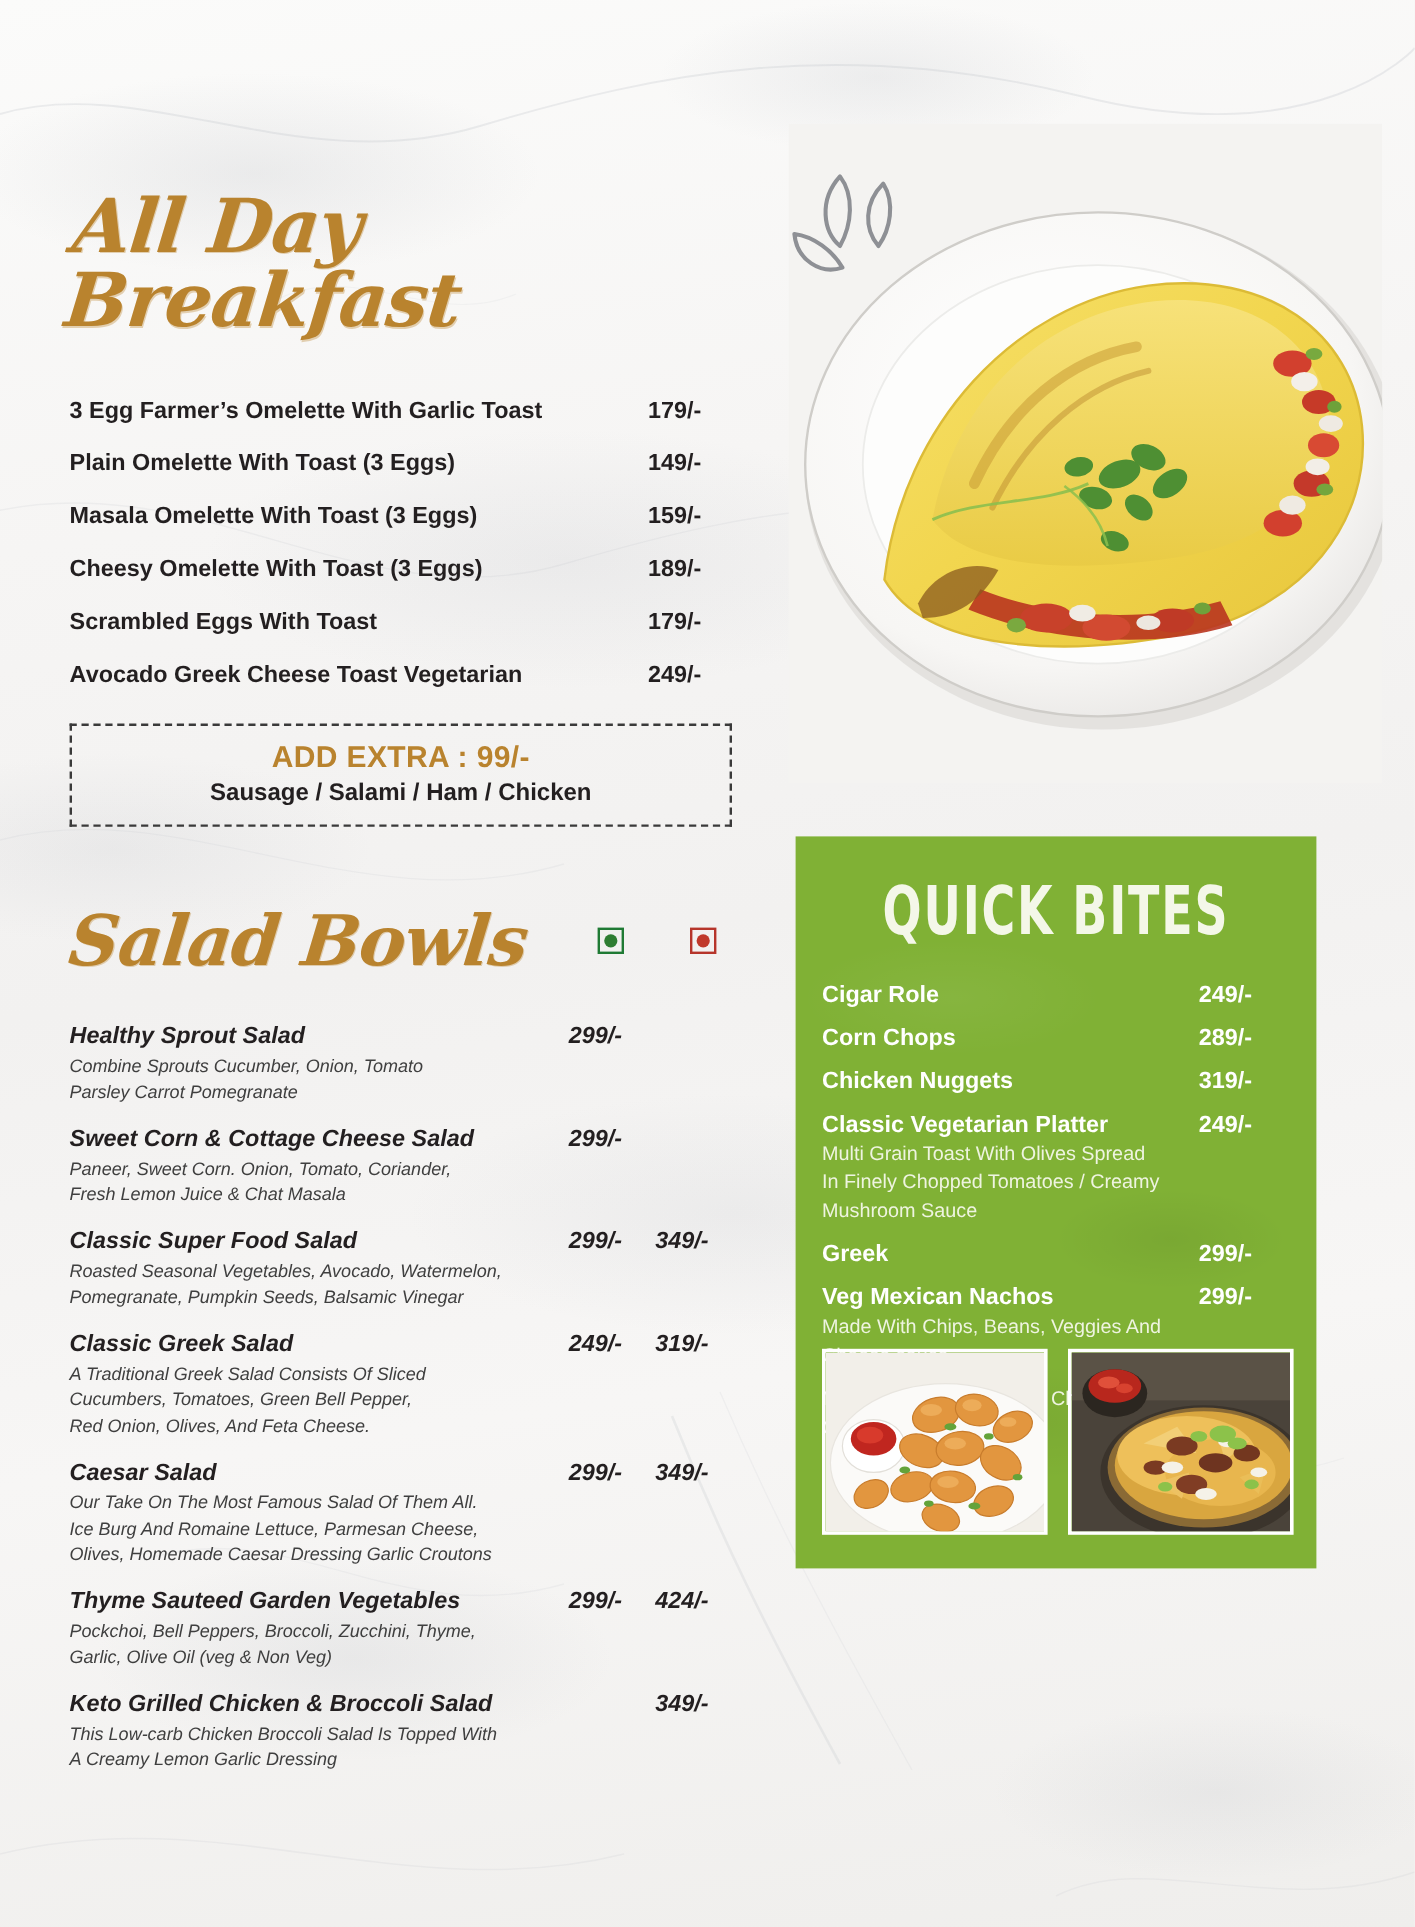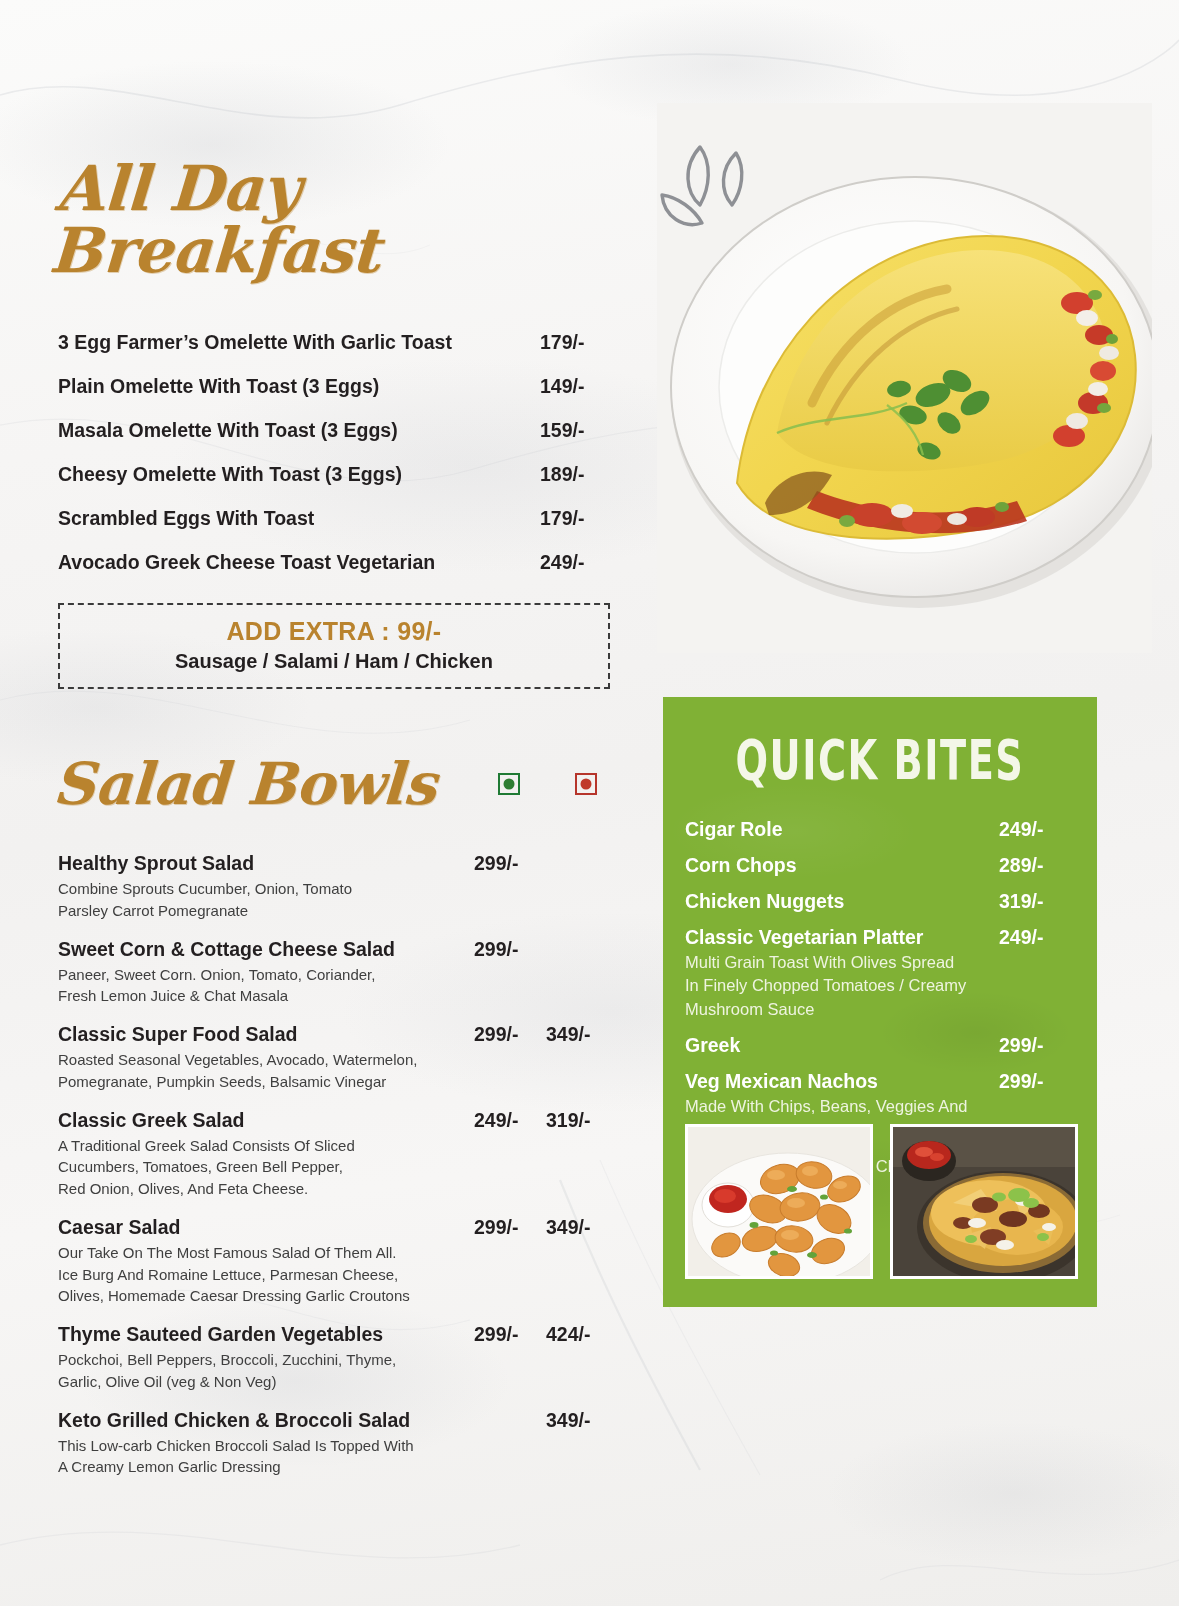--- a/index.html
+++ b/index.html
@@ -63,21 +63,21 @@
 
   
   .marks{ position:absolute; }
   .mark{ width:22px; height:22px; border:2px solid #1f7a34; display:inline-block; position:relative;}
   .mark.nonveg{ border-color:#b6352b; }
   .mark i{ position:absolute; left:50%; top:50%; transform:translate(-50%,-50%);
            width:11px; height:11px; border-radius:50%; background:#2e7d32; display:block;}
   .mark.nonveg i{ background:#c0392b; }
 
   
-  .sitem{ margin-bottom:16px; position:relative; }
+  .sitem{ margin-bottom:16px; position:relative;font-style:italic; }
   .sitem .head{ display:flex; align-items:baseline; }
   .sitem .nm{ flex:1; font-weight:bold; font-size:19.5px; color:#231f20; }
   .sitem .p1,.sitem .p2{ width:72px; text-align:left; font-weight:bold; font-size:19.5px; color:#231f20;}
   .sitem .desc{
     font-size:15px; color:#3f3f3f; line-height:1.45; margin-top:3px; max-width:470px;
     font-weight:400;
   }
 
   
   #qb{

